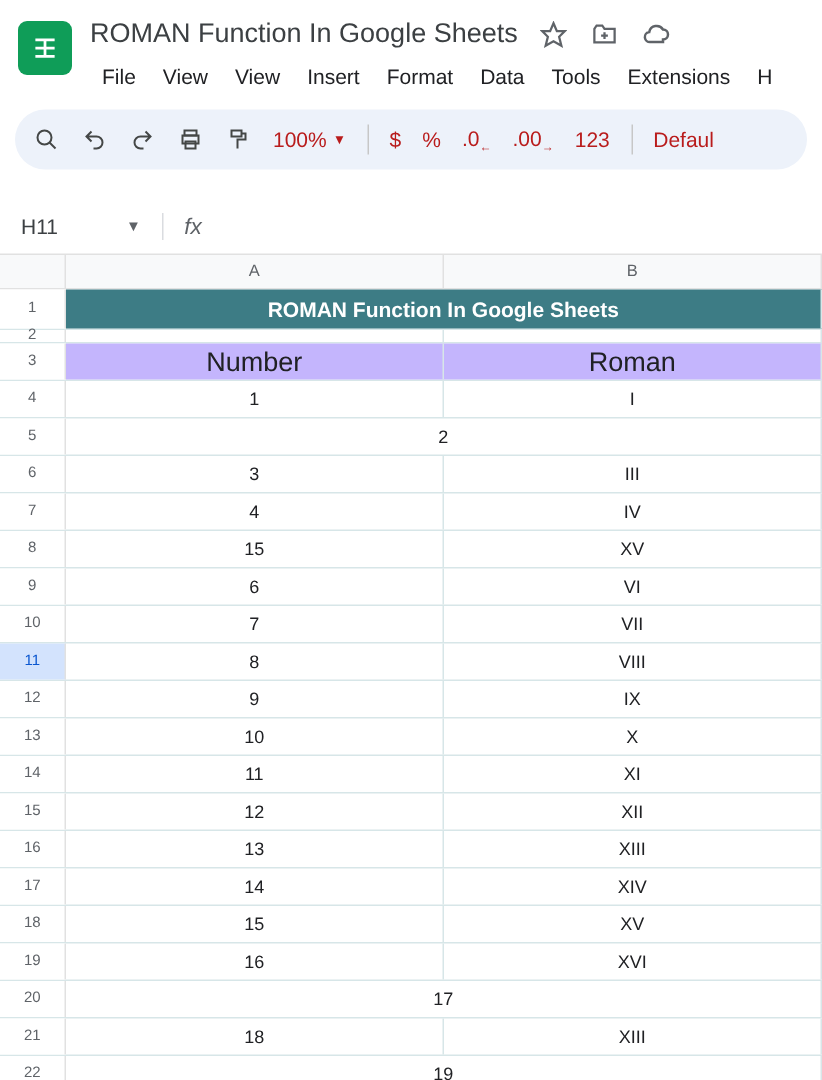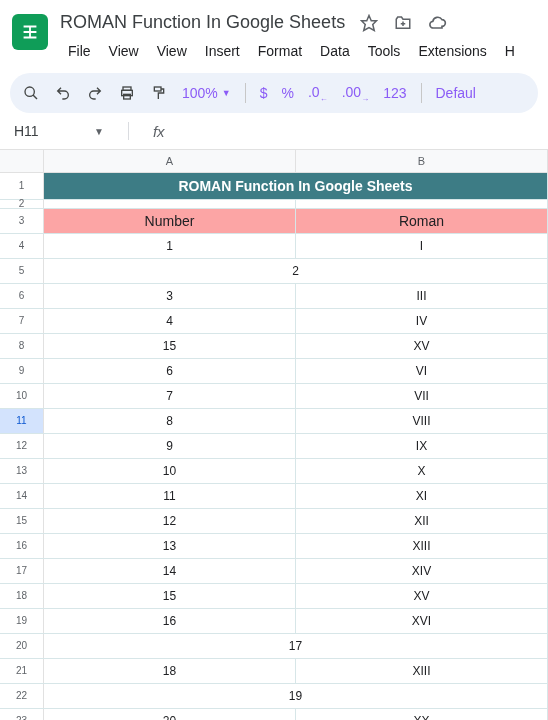--- a/index.html
+++ b/index.html
@@ -8,46 +8,46 @@
 .header { padding: 8px 12px 0 12px; display: flex; align-items: flex-start; gap: 12px; }
 .logo { width: 36px; height: 36px; background: #0f9d58; border-radius: 6px; display: flex; align-items: center; justify-content: center; margin-top: 6px; }
 .logo svg { width: 22px; height: 22px; }
 .title-area { flex: 1; }
 .title-row { display: flex; align-items: center; gap: 14px; padding: 4px 0; }
 .doc-title { font-size: 18px; color: #3c4043; }
 .icon-btn { width: 20px; height: 20px; display: flex; align-items: center; justify-content: center; color: #5f6368; cursor: pointer; }
 .menubar { display: flex; gap: 2px; font-size: 14px; color: #202124; padding-top: 2px; }
 .menubar span { padding: 4px 8px; cursor: pointer; }
 
-.toolbar { margin: 10px 10px 0 10px; background: #edf2fa; border-radius: 24px; height: 40px; display: flex; align-items: center; padding: 0 12px; gap: 14px; color: #8b5cf6; font-size: 14px; }
+.toolbar { margin: 10px 10px 0 10px; background: #edf2fa; border-radius: 24px; height: 40px; display: flex; align-items: center; padding: 0 12px; gap: 14px; color: #b91c1c; font-size: 14px; }
 .tool-icon { width: 18px; height: 18px; display: flex; align-items: center; justify-content: center; cursor: pointer; }
 .zoom { display: flex; align-items: center; gap: 4px; }
 .sep { width: 1px; height: 20px; background: #c7c7c7; }
 
-.namebox-row { display: flex; align-items: center; padding: 8px 10px 8px 10px; gap: 24px; font-size: 14px; }
+.namebox-row { display: flex; align-items: center; padding: 28px 10px 8px 10px; gap: 14px; font-size: 14px; }
 .namebox { width: 60px; padding: 2px 4px; color: #3c4043; }
 .dropdown-arrow { color: #5f6368; font-size: 10px; }
 .fx-sep { width: 1px; height: 18px; background: #dadce0; }
 .fx { color: #5f6368; font-style: italic; font-size: 15px; }
 
 .grid { border-top: 1px solid #e1e1e1; }
 .col-headers { display: flex; background: #fff; border-bottom: 1px solid #e1e1e1; font-size: 11px; color: #5f6368; text-align: center; }
 .corner { width: 44px; height: 22px; border-right: 1px solid #e1e1e1; background: #f8f9fa; }
 .col-h { flex: 1; height: 22px; line-height: 22px; border-right: 1px solid #e1e1e1; background: #f8f9fa; }
 
 .row { display: flex; border-bottom: 1px solid #d7e6e8; }
 .row-h { width: 44px; height: 24px; line-height: 24px; text-align: center; font-size: 10px; color: #5f6368; background: #fff; border-right: 1px solid #e1e1e1; }
 .row-h.sel { background: #d3e3fd; color: #0b57d0; }
 .cell { flex: 1; height: 24px; line-height: 24px; text-align: center; font-size: 12px; border-right: 1px solid #d7e6e8; }
 
 .row.banner .row-h { height: 26px; line-height: 26px; }
 .row.banner .cell { height: 26px; line-height: 26px; background: #3d7c85; color: #fff; font-weight: bold; font-size: 14px; }
 .row.thin .row-h { height: 8px; line-height: 8px; }
 .row.thin .cell { height: 8px; line-height: 8px; }
-.row.hdr .cell { background: #fca5a5; font-size: 14px; }
+.row.hdr .cell { background: #c4b5fd; font-size: 18px; }
 .row.hdr .row-h { height: 24px; }
 </style>
 </head>
 <body>
 
 <div class="header">
   <div class="logo">
     <svg viewBox="0 0 24 24" fill="none">
         <rect x="3" y="3" width="18" height="18" rx="1" fill="#fff" fill-opacity="0"></rect>
         <path d="M4 4h16v16H4z" fill="none"></path>

